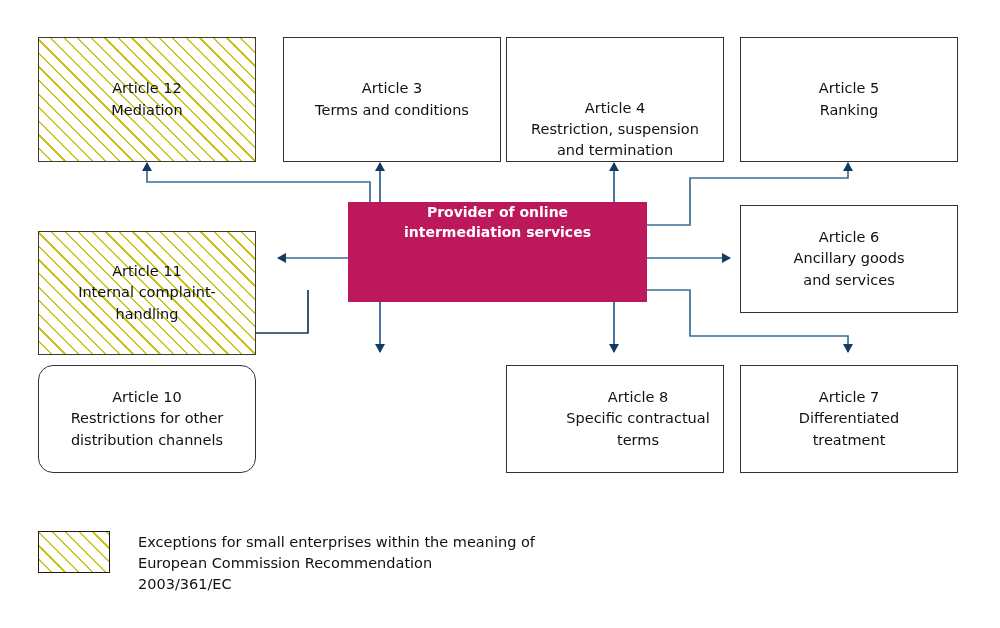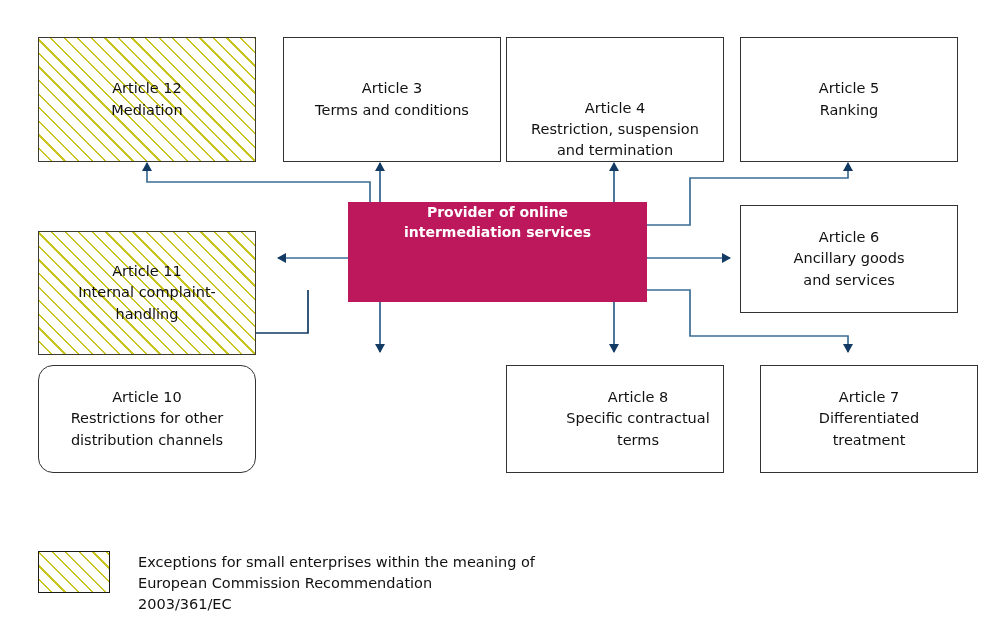--- a/index.html
+++ b/index.html
@@ -74,21 +74,20 @@
     z-index: 2;
   }
 
   .legend {
     position: absolute;
     left: 38px;
     top: 531px;
     display: flex;
     align-items: flex-start;
     z-index: 5;
-    margin-top: 20px;
   }
   .legend-swatch {
     width: 72px;
     height: 42px;
     box-sizing: border-box;
     border: 1.6px solid #1a1a1a;
     flex: 0 0 auto;
   }
   .legend-text {
     margin-left: 28px;
@@ -185,21 +184,21 @@
 distribution channels</span>
   </div>
 
 
   <div class="box" style="left:506px; top:365px; width:218px; height:108px;padding-left:46px;">
     <span class="lbl">Article 8
 Specific contractual
 terms</span>
   </div>
 
-  <div class="box" style="left:740px; top:365px; width:218px; height:108px;margin-left:20px;">
+  <div class="box" style="left:740px; top:365px; width:218px; height:108px;">
     <span class="lbl">Article 7
 Differentiated
 treatment</span>
   </div>
 
   <div class="legend">
     <div class="legend-swatch hatched"></div>
     <div class="legend-text">Exceptions for small enterprises within the meaning of
 European Commission Recommendation
 2003/361/EC</div>

